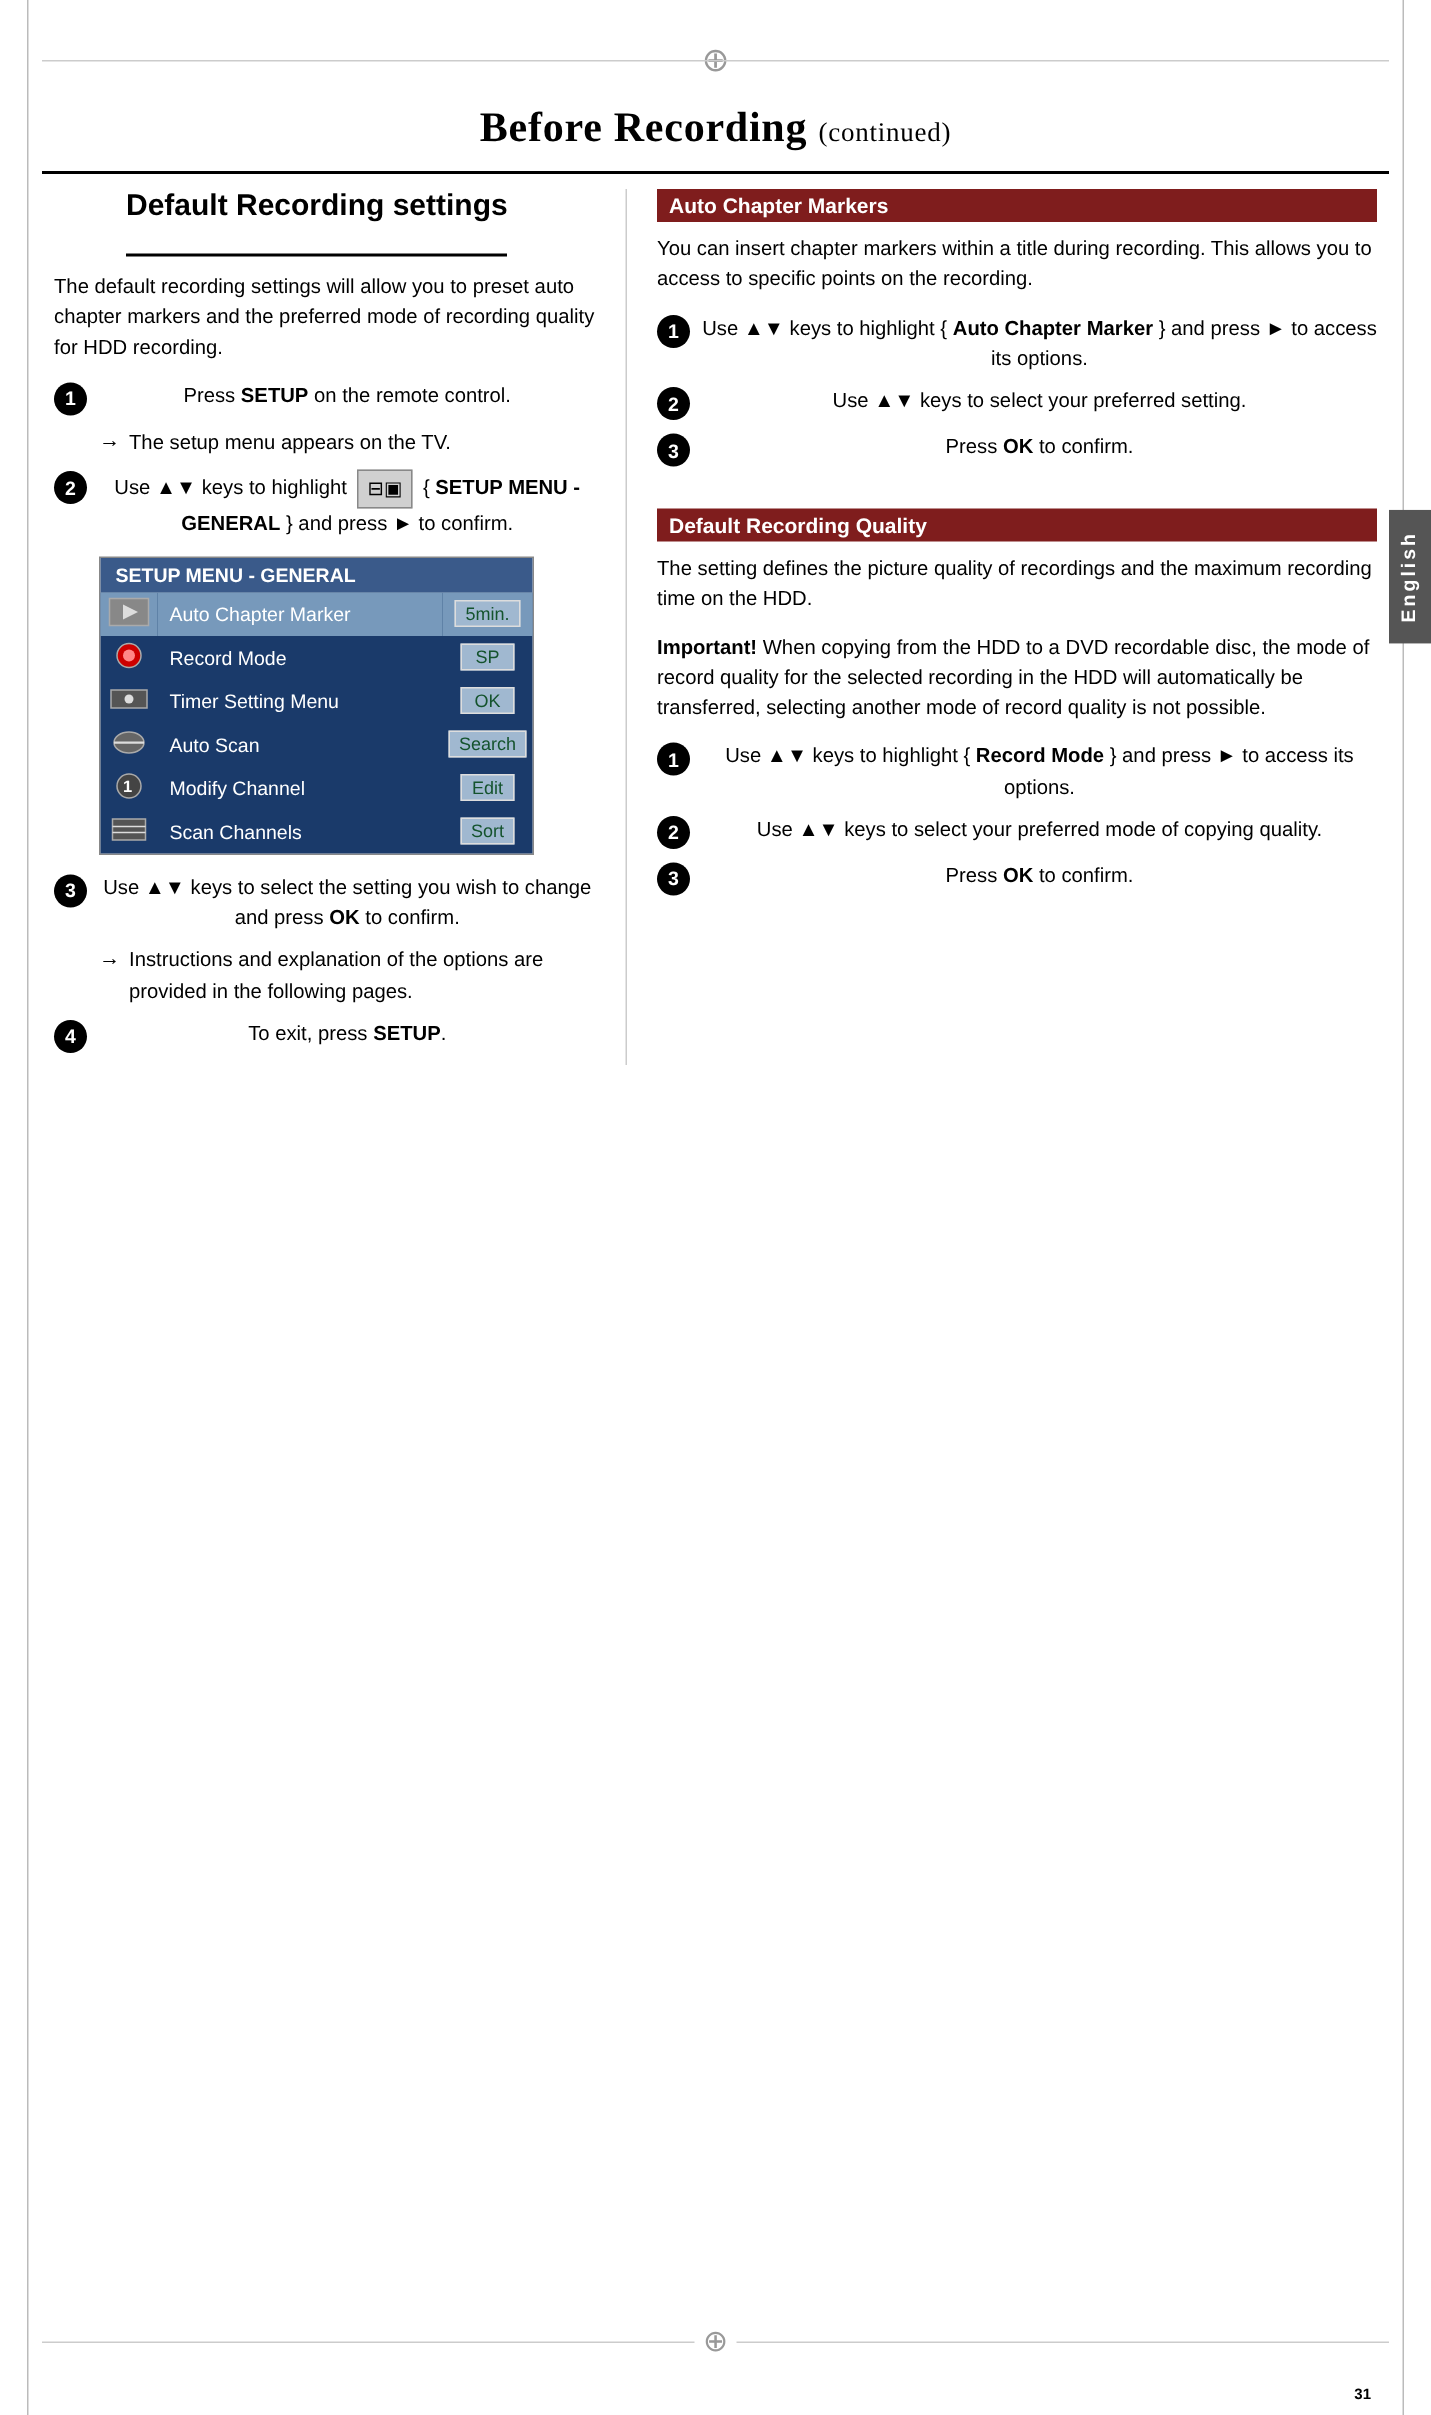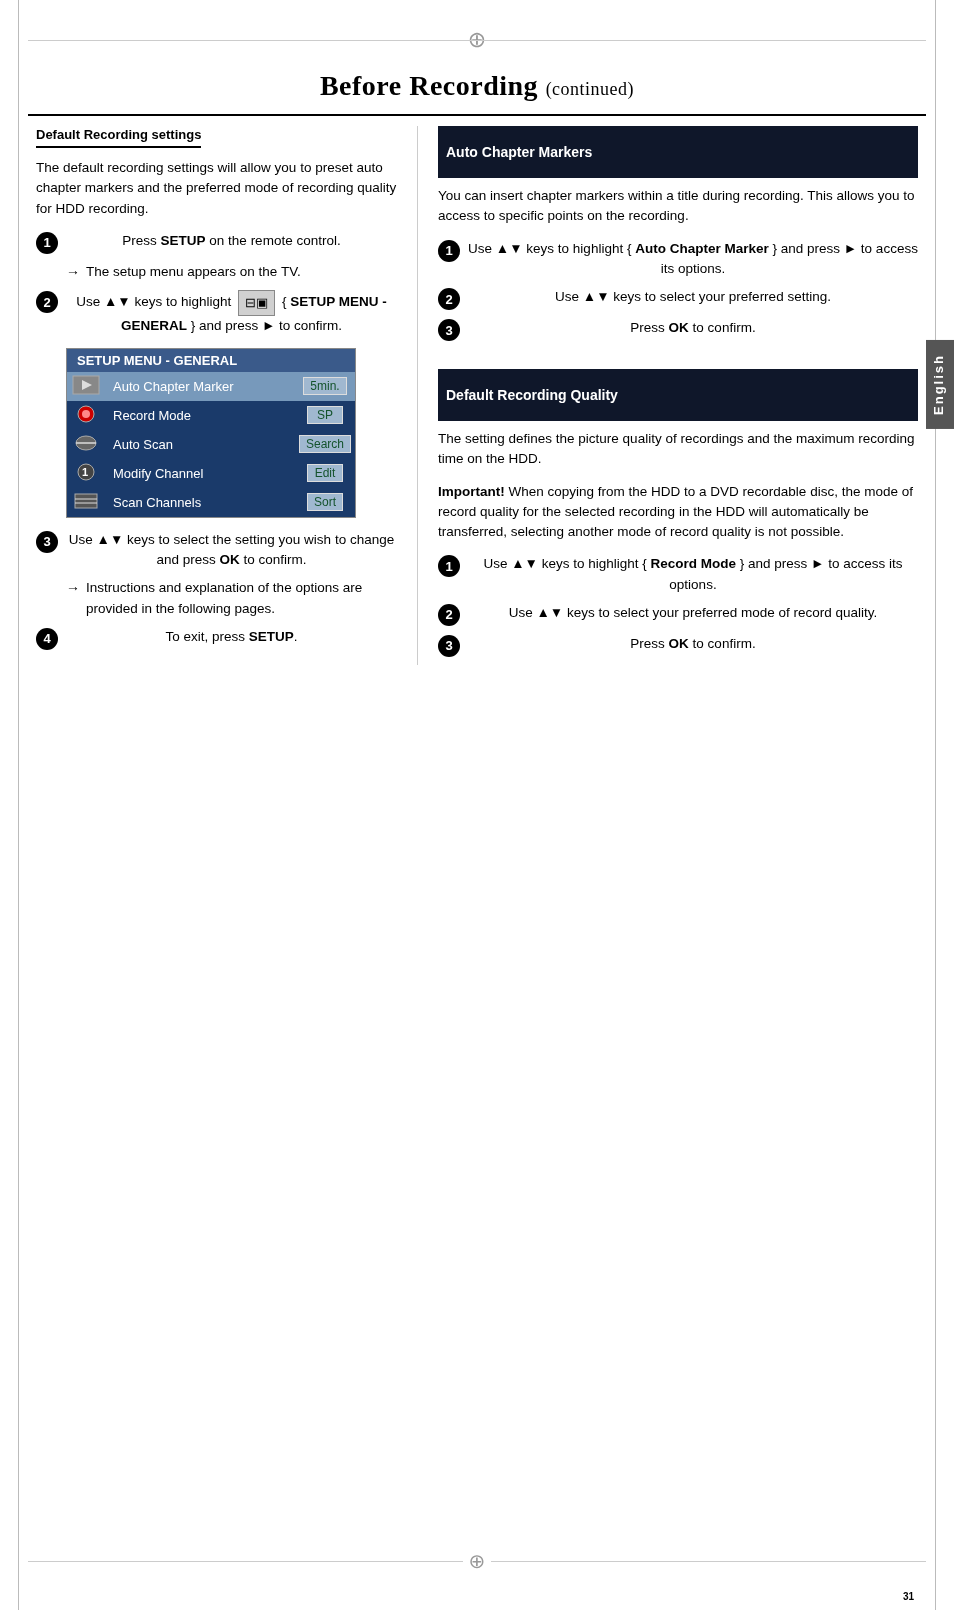--- a/index.html
+++ b/index.html
@@ -110,33 +110,34 @@
 
     
     .right-col {
       flex: 1;
       padding-left: 20px;
       padding-right: 8px;
     }
 
     
     .section-heading {
-      font-size: 13px;
+      font-size: 20px;
       font-weight: bold;
       border-bottom: 2.5px solid #000;
-      padding-bottom: 4px;
+      padding-bottom: 20px;
       margin-bottom: 10px;
       display: inline-block;
+      margin-left: 48px;
     }
 
     
     .colored-header {
-      background: #0f172a;
+      background: #7f1d1d;
       color: #fff;
-      padding: 18px 8px;
+      padding: 3px 8px;
       font-size: 14px;
       font-weight: bold;
       margin-bottom: 8px;
       display: block;
     }
 
     .intro-text {
       font-size: 13.5px;
       line-height: 1.5;
       margin-bottom: 12px;
@@ -342,20 +343,32 @@
             </svg>
           </td>
           <td>Record Mode</td>
           <td class="menu-value">
             <span class="menu-value-box">SP</span>
           </td>
         </tr>
         <tr>
           <td class="menu-icon">
             <svg width="28" height="20">
+              <rect x="2" y="4" width="24" height="12" fill="#555" stroke="#aaa"></rect>
+              <circle cx="14" cy="10" r="3" fill="#ddd"></circle>
+            </svg>
+          </td>
+          <td>Timer Setting Menu</td>
+          <td class="menu-value">
+            <span class="menu-value-box">OK</span>
+          </td>
+        </tr>
+        <tr>
+          <td class="menu-icon">
+            <svg width="28" height="20">
               <ellipse cx="14" cy="10" rx="10" ry="7" fill="#666" stroke="#aaa"></ellipse>
               <line x1="4" y1="10" x2="24" y2="10" stroke="#ddd" stroke-width="1.5"></line>
             </svg>
           </td>
           <td>Auto Scan</td>
           <td class="menu-value">
             <span class="menu-value-box">Search</span>
           </td>
         </tr>
         <tr>
@@ -439,21 +452,21 @@
     </p>
 
     <div class="step">
       <div class="step-num">1</div>
       <div class="step-content">
         Use ▲▼ keys to highlight { <b>Record Mode</b> } and press ► to access its options.
       </div>
     </div>
     <div class="step">
       <div class="step-num">2</div>
-      <div class="step-content">Use ▲▼ keys to select your preferred mode of record quality.</div>
+      <div class="step-content">Use ▲▼ keys to select your preferred mode of copying quality.</div>
     </div>
     <div class="step">
       <div class="step-num">3</div>
       <div class="step-content">
         Press <b>OK</b> to confirm.
       </div>
     </div>
 
   </div>
 </div>

